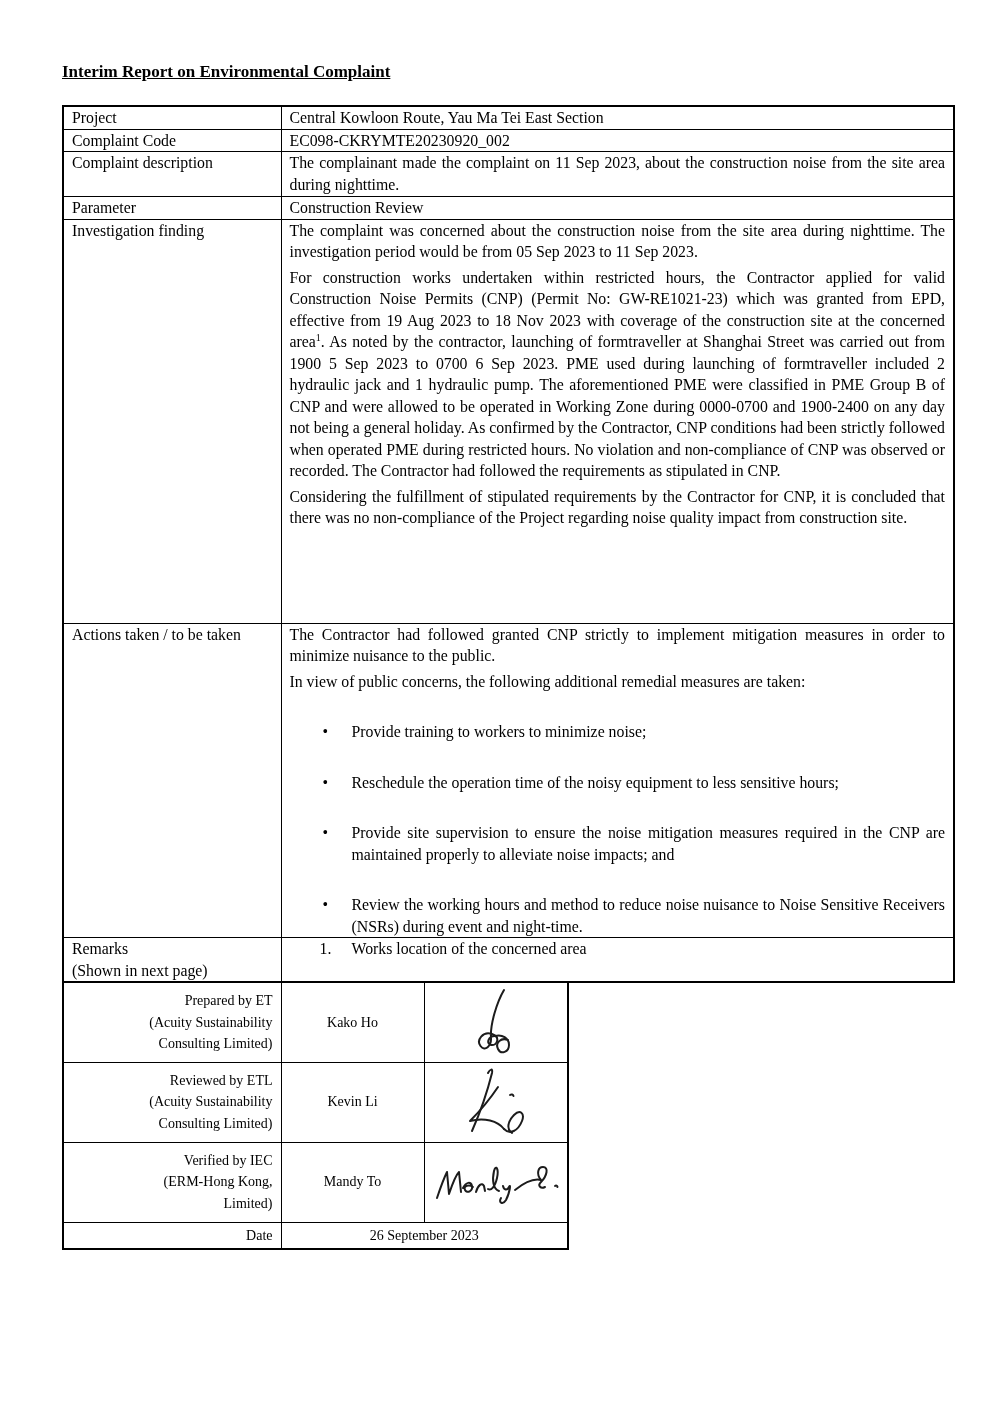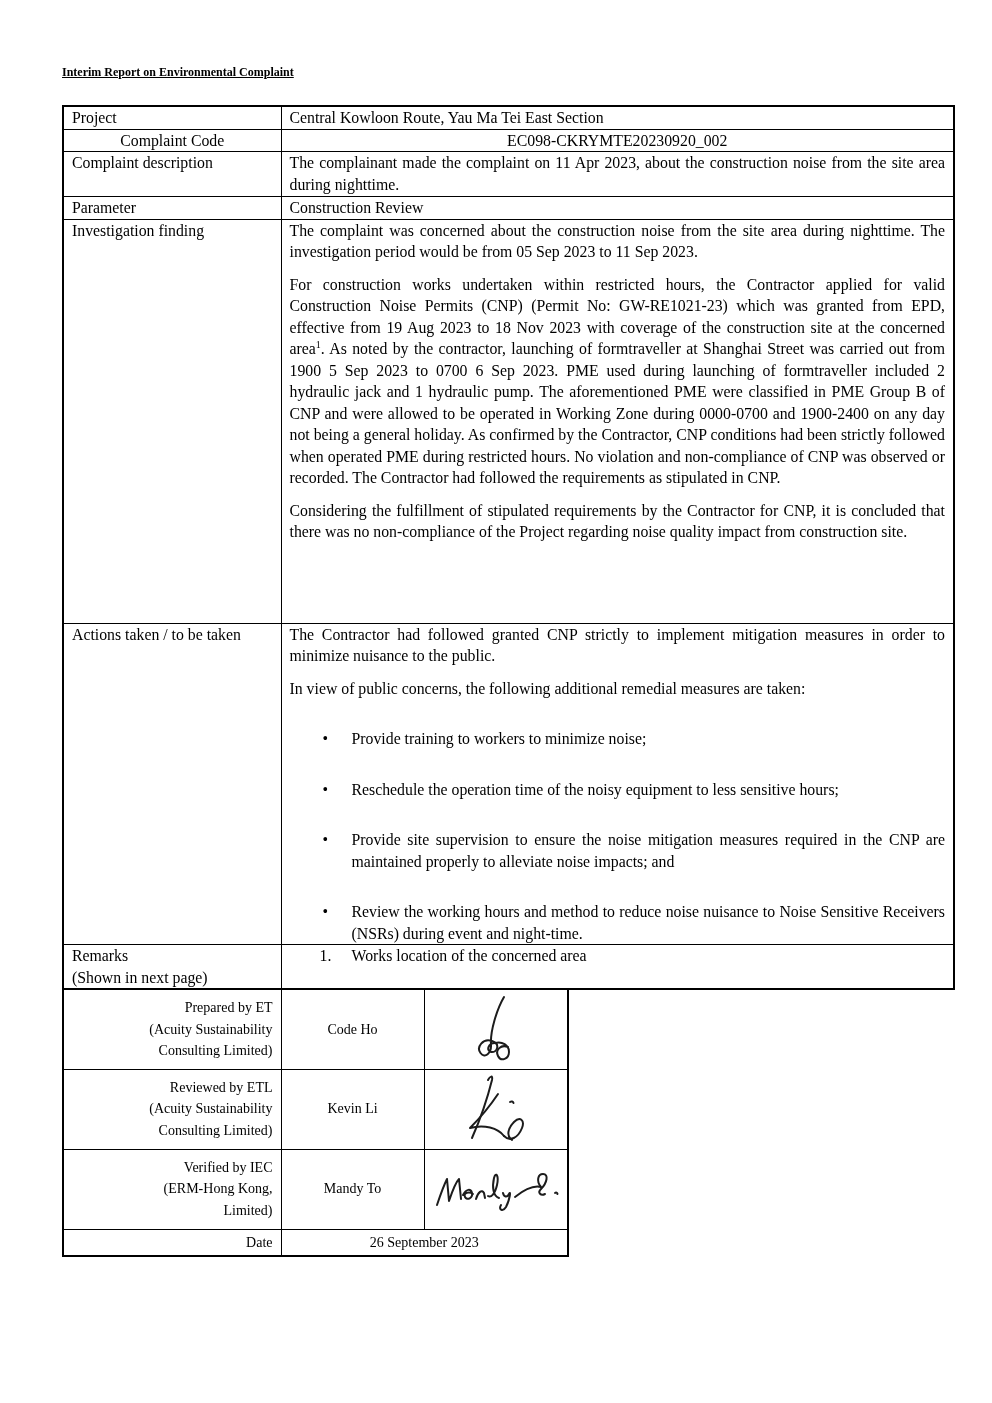--- a/index.html
+++ b/index.html
@@ -4,32 +4,32 @@
 <style>
   * { box-sizing: border-box; margin: 0; padding: 0; }
   html, body { background: #ffffff; }
   .page {
     width: 992px; height: 1403px; background: #ffffff; color: #000;
     font-family: "Liberation Serif", serif;
     position: relative; overflow: hidden;
   }
   .content { padding: 62px 37px 0 62px; }
   .doc-title {
-    font-size: 12px; font-weight: bold; text-decoration: underline;
+    font-size: 17px; font-weight: bold; text-decoration: underline;
     line-height: 20px; margin-bottom: 23px;
   }
   table { border-collapse: collapse; table-layout: fixed; }
   table.main { width: 893px; border: 2px solid #000; }
   table.main td {
     border: 1px solid #000; vertical-align: top;
     font-size: 15.8px; line-height: 21.5px; padding: 0 8px;
   }
   td.label-cell { width: 218px; }
   .just { text-align: justify; }
-  .para + .para { margin-top: 11px; }
+  .para + .para { margin-top: 4px; }
   sup { font-size: 10px; line-height: 0; vertical-align: super; }
   ul.bullets { list-style: none; }
   ul.bullets li { position: relative; padding-left: 62px; text-align: justify; margin-top: 29px; }
   ul.bullets li::before { content: "\2022"; position: absolute; left: 33px; }
   .numbered { position: relative; padding-left: 62px; }
   .numbered .num { position: absolute; left: 30px; }
   
   table.sig { width: 505px; border: 2px solid #000; margin-top: -2px; }
   table.sig td {
     border: 1px solid #000; font-size: 14px; line-height: 21.5px; padding: 2px 8px;
@@ -49,27 +49,27 @@
   <div class="content">
 
     <div class="doc-title">Interim Report on Environmental Complaint</div>
 
     <table class="main">
       <tbody>
           <tr style="height:23px;padding-left:7px;">
         <td class="label-cell">Project</td>
         <td>Central Kowloon Route, Yau Ma Tei East Section</td>
       </tr>
-      <tr style="height:22px;text-align:center;">
+      <tr style="height:22px;">
         <td class="label-cell">Complaint Code</td>
         <td>EC098-CKRYMTE20230920_002</td>
       </tr>
       <tr style="height:45px;">
         <td class="label-cell">Complaint description</td>
-        <td class="just">The complainant made the complaint on 11 Apr 2023, about the construction noise from the site area during nighttime.</td>
+        <td class="just">The complainant made the complaint on 11 Sep 2023, about the construction noise from the site area during nighttime.</td>
       </tr>
       <tr style="height:22px;">
         <td class="label-cell">Parameter</td>
         <td>Construction Review</td>
       </tr>
       <tr style="height:404px;">
         <td class="label-cell">Investigation finding</td>
         <td>
           <p class="para just">The complaint was concerned about the construction noise from the site area during nighttime. The investigation period would be from 05 Sep 2023 to 11 Sep 2023.</p>
           <p class="para just"><span>For construction works undertaken within restricted hours, the Contractor applied for valid Construction Noise Permits (CNP) (Permit No: GW-RE1021-23) which was granted from EPD, effective from 19 Aug 2023 to 18 Nov 2023 with coverage of the construction site at the concerned area</span><sup>1</sup><span>. As noted by the contractor, launching of formtraveller at Shanghai Street was carried out from 1900 5 Sep 2023 to 0700 6 Sep 2023. PME used during launching of formtraveller included 2 hydraulic jack and 1 hydraulic pump. The aforementioned PME were classified in PME Group B of CNP and were allowed to be operated in Working Zone during 0000-0700 and 1900-2400 on any day not being a general holiday. As confirmed by the Contractor, CNP conditions had been strictly followed when operated PME during restricted hours. No violation and non-compliance of CNP was observed or recorded. The Contractor had followed the requirements as stipulated in CNP.</span></p>
@@ -105,21 +105,21 @@
       </table>
 
     <table class="sig">
       <tbody>
           <tr>
         <td class="sig-role">
           <div>Prepared by ET</div>
           <div>(Acuity Sustainability</div>
           <div>Consulting Limited)</div>
         </td>
-        <td class="sig-name">Code Ho</td>
+        <td class="sig-name">Kako Ho</td>
         <td class="sig-img">
           <svg class="sig-svg" width="64" height="72" viewBox="0 0 64 72">
             <path d="M40,4 C33,16 26,38 27,52 C27.5,60 21,66 16.5,60 C12,54 19,45 28,48 C37,51 33,60 27,59 C22,58 24,50 31,50"></path>
             <path d="M31,50 C38,48 45,52 45,59 C45,66 37,69 34,63 C31,57 37,51 44,54"></path>
           </svg>
         </td>
       </tr>
       <tr>
         <td class="sig-role">
           <div>Reviewed by ETL</div>

